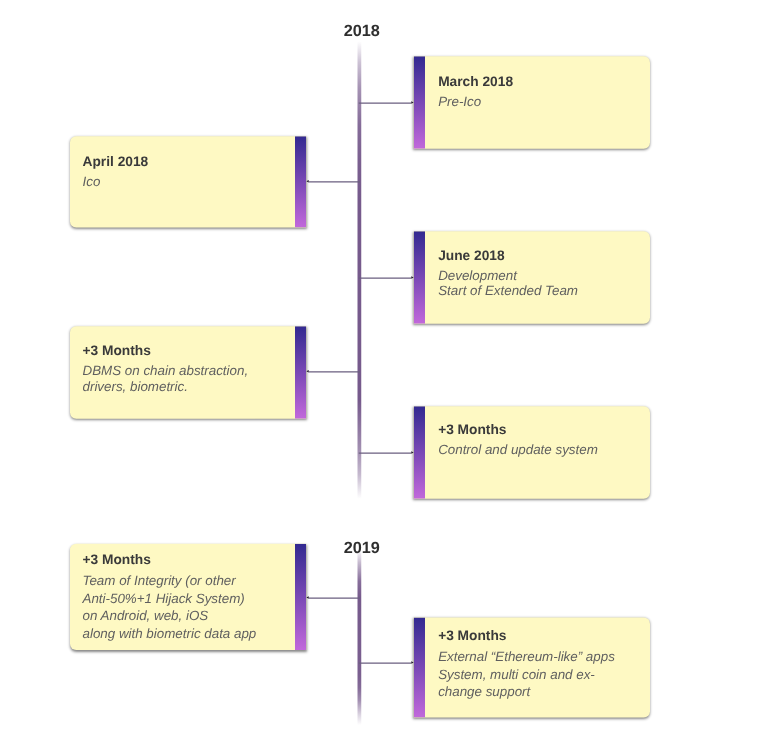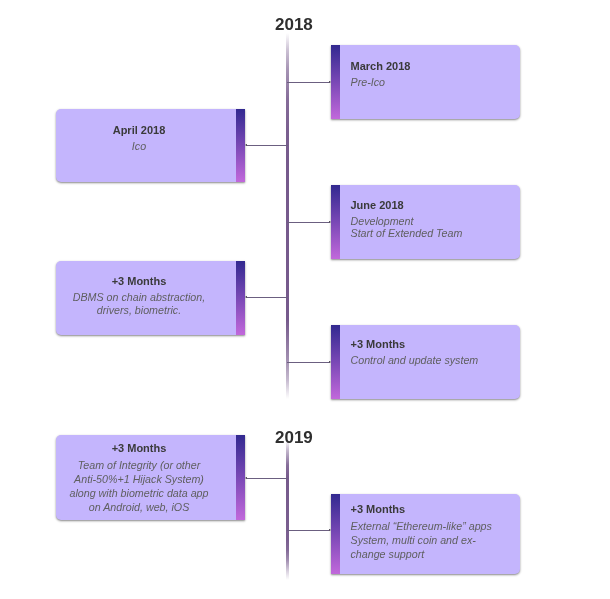--- a/index.html
+++ b/index.html
@@ -18,40 +18,40 @@
       rgba(118,90,140,0) 0%, rgba(118,90,140,.37) 4.6%, rgba(118,90,140,.65) 10.1%,
       rgba(118,90,140,.89) 18.3%, rgba(118,90,140,.97) 26.5%, rgba(118,90,140,1) 34.7%,
       rgba(118,90,140,1) 78.4%, rgba(118,90,140,.92) 81.2%, rgba(118,90,140,.68) 89.3%,
       rgba(118,90,140,.42) 94.8%, rgba(118,90,140,.15) 98.1%, rgba(118,90,140,0) 100%); }
   .axis-b { top:440px; height:140px;
     background:linear-gradient(to bottom,
       rgba(118,90,140,0) 0%, rgba(118,90,140,.41) 7.1%, rgba(118,90,140,.88) 17.9%,
       rgba(118,90,140,1) 27.1%, rgba(118,90,140,.97) 71.4%, rgba(118,90,140,.9) 78.6%,
       rgba(118,90,140,.69) 85.7%, rgba(118,90,140,.25) 94.3%, rgba(118,90,140,0) 100%); }
 
-  .year { position:absolute; font-weight:bold; font-size:17px; color:#2f2f2f; line-height:11.5px; }
+  .year { position:absolute; font-weight:bold; font-size:13px; color:#2f2f2f; line-height:11.5px; }
 
   
   .conn { position:absolute; height:1px; background:#6b5f80; }
   .arrow { position:absolute; width:0; height:0; border-top:1.8px solid transparent; border-bottom:1.8px solid transparent; }
   .arrow.pl { border-right:2.6px solid #2b2435; }
   .arrow.pr { border-left:2.6px solid #2b2435; }
 
   
-  .card { position:absolute; background:#c4b5fd;
+  .card { position:absolute; background:#fef9c3;
     box-shadow:0 1px 2.2px rgba(0,0,0,0.48); overflow:hidden; }
   .card.right { border-radius:0 5px 5px 0; }
   .card.left  { border-radius:5px 0 0 5px; }
   .bar { position:absolute; top:0; bottom:0; width:9px;
     background:linear-gradient(to bottom, #322990 0%, #c168db 100%); }
   .card.right .bar { left:0; }
   .card.left  .bar { right:0; }
   .card-body { position:absolute; top:0; bottom:0; }
   .card.right .card-body { left:9px; right:0; padding-left:10.5px; padding-right:10px; text-align:left; }
-  .card.left  .card-body { left:0;  right:9px; padding-right:24px; padding-left:10px; text-align:center; }
+  .card.left  .card-body { left:0;  right:9px; padding-right:24px; padding-left:10px; text-align:left; }
   .c-title { font-weight:bold; font-size:11px; color:#3a3a3a; margin:0; line-height:12px; }
   .c-desc { font-size:10.7px; color:#5f5f5f; margin-top:4.2px; }
   .c-line { line-height:13px; white-space:nowrap;font-style:italic; }
   .lh12 .c-line { line-height:12.2px; }
   .lh14 .c-line { line-height:14.1px; }
 </style>
 </head>
 <body>
 
 <div class="stage">
@@ -126,22 +126,22 @@
 
   <div class="conn" style="left:246.5px; top:478px; width:41.5px;"></div>
   <div class="arrow pl" style="left:245px; top:476.7px;"></div>
   <div class="card left" style="left:56px; top:435px; width:189px; height:85px;">
     <div class="bar"></div>
     <div class="card-body" style="padding-top:6.5px;">
       <div class="c-title">+3 Months</div>
       <div class="c-desc lh14">
           <div class="c-line">Team of Integrity (or other</div>
           <div class="c-line">Anti-50%+1 Hijack System)</div>
+          <div class="c-line">on Android, web, iOS</div>
           <div class="c-line">along with biometric data app</div>
-          <div class="c-line">on Android, web, iOS</div>
         </div>
     </div>
   </div>
 
   <div class="conn" style="left:287px; top:530px; width:41.8px;"></div>
   <div class="arrow pr" style="left:328.5px; top:528.7px;"></div>
   <div class="card right" style="left:331px; top:494px; width:189px; height:80px;">
     <div class="bar"></div>
     <div class="card-body" style="padding-top:8.5px;">
       <div class="c-title">+3 Months</div>

